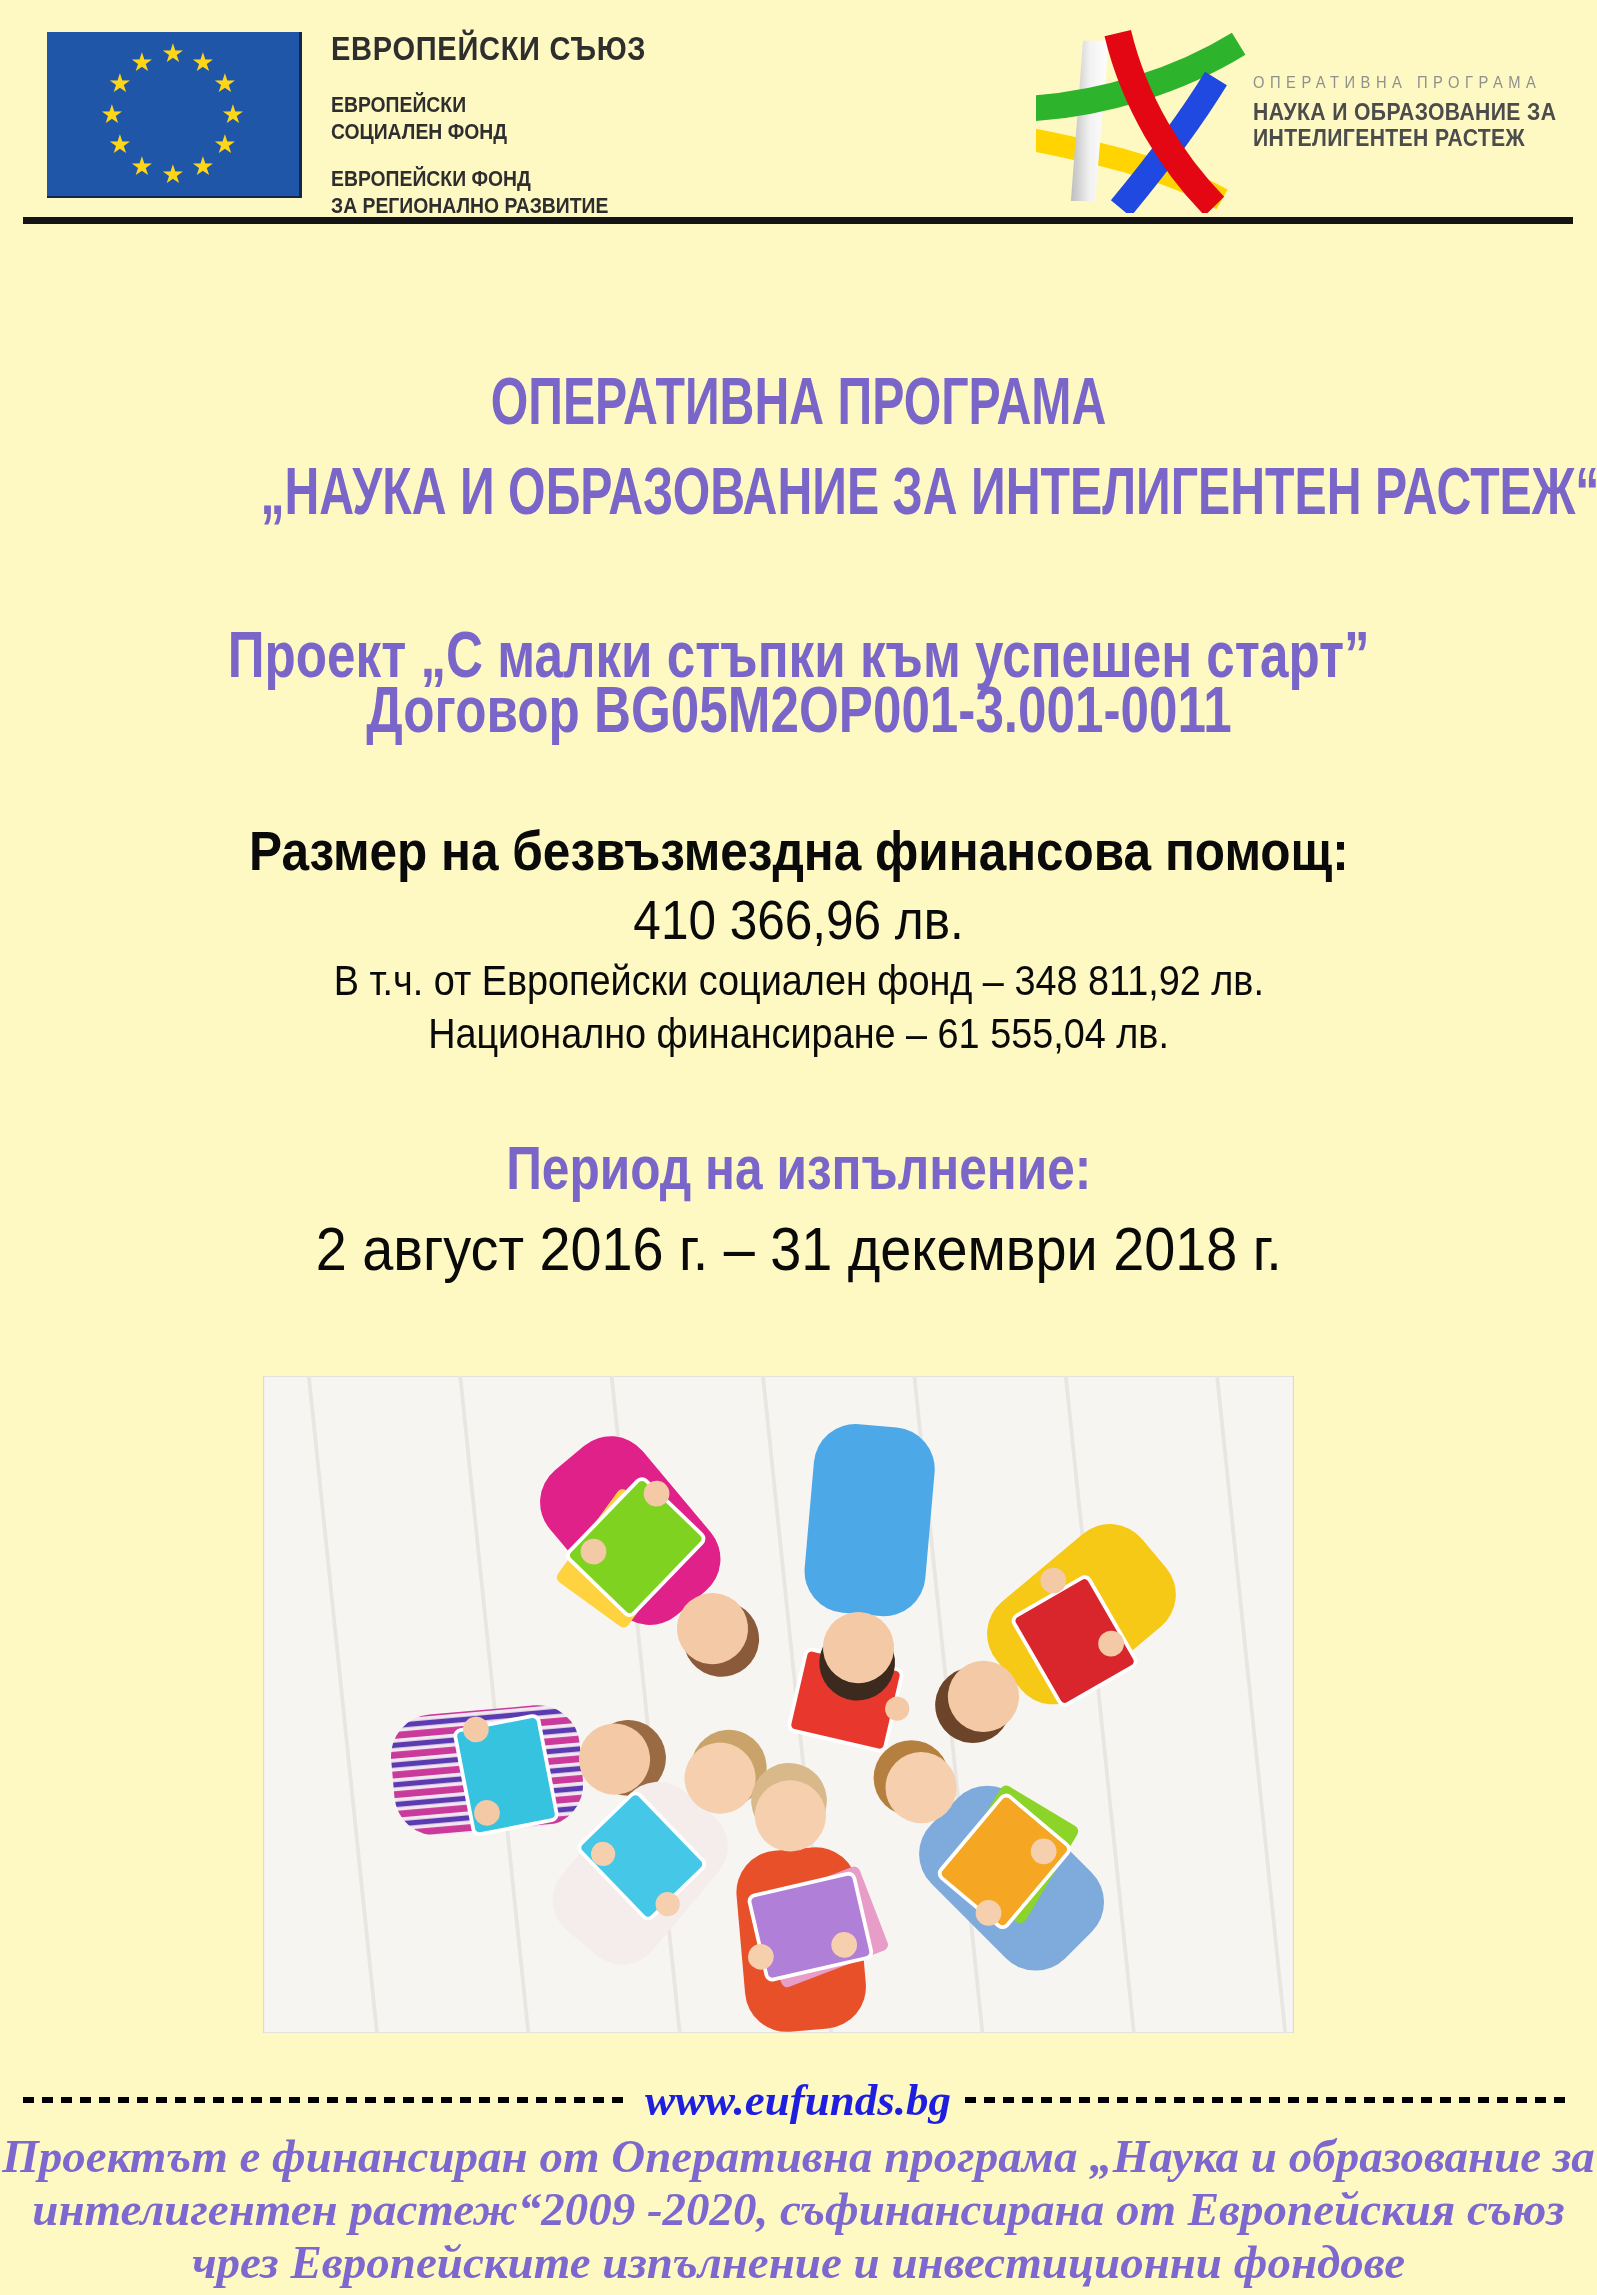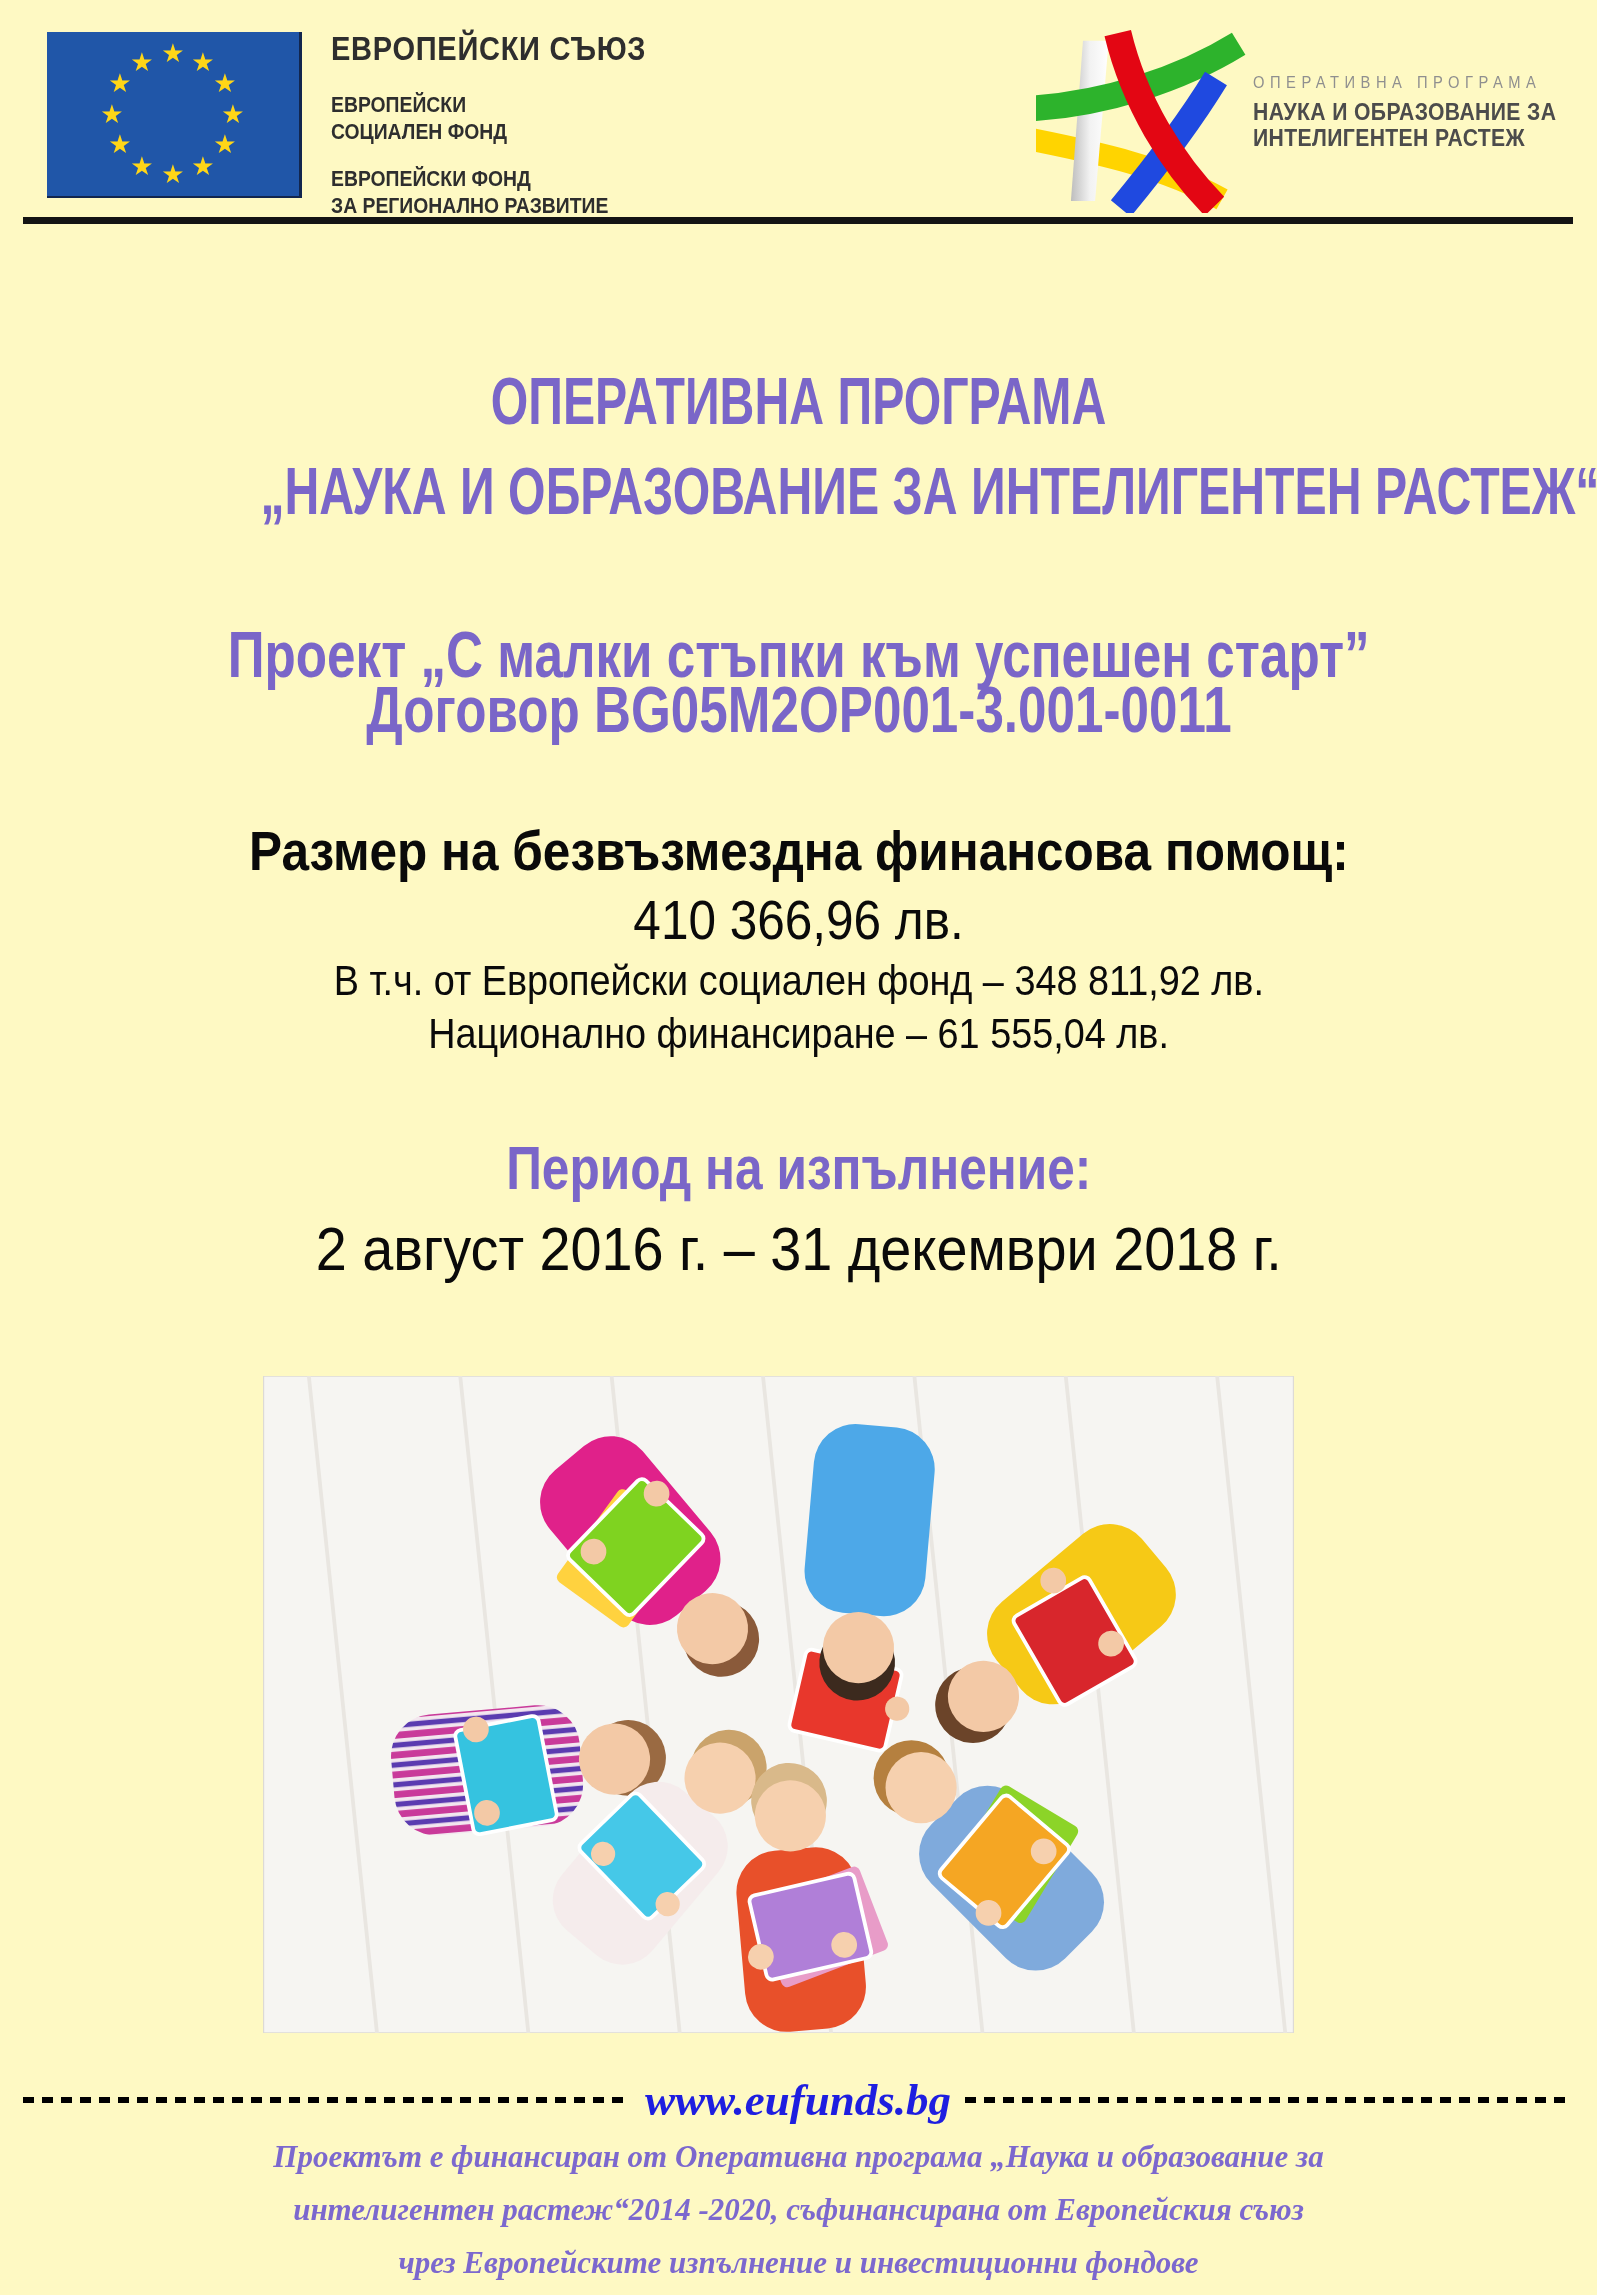--- a/index.html
+++ b/index.html
@@ -46,21 +46,21 @@
   .photo{left:263px;top:1376px;width:1031px;height:657px;}
   .photo svg{display:block;}
 
   
   .linkrow{left:23px;top:2072px;width:1550px;height:55px;display:flex;align-items:center;gap:13.6px;}
   .dash{flex:1;height:6px;background:repeating-linear-gradient(90deg,#000 0 11.4px,transparent 11.4px 19px);}
   .eulink{font-family:"Liberation Serif", serif;font-style:italic;font-weight:700;
           font-size:45px;color:#1e1ee0;white-space:nowrap;}
   .footnote{left:0;top:2130px;width:100%;text-align:center;
             font-family:"Liberation Serif", serif;font-style:italic;font-weight:700;
-            font-size:31px;line-height:53px;color:#7c68ce;}
+            font-size:47px;line-height:53px;color:#7c68ce;}
 </style>
 </head>
 <body>
 
 <div class="page">
 
   <div class="abs flag">
     <span class="star" style="left:126px;top:21px"></span>
     <span class="star" style="left:156px;top:29.5px"></span>
     <span class="star" style="left:178px;top:51px"></span>
@@ -228,18 +228,18 @@
   </div>
 
   <div class="abs linkrow">
     <div class="dash"></div>
     <span class="eulink">www.eufunds.bg</span>
     <div class="dash"></div>
   </div>
 
   <div class="abs footnote">
     <div>Проектът е  финансиран от Оперативна програма „Наука и образование за</div>
-    <div>интелигентен растеж“2014 -2020, съфинансирана от Европейския съюз</div>
+    <div>интелигентен растеж“2009 -2020, съфинансирана от Европейския съюз</div>
     <div>чрез Европейските изпълнение и инвестиционни фондове</div>
   </div>
 
 </div>
 
 
 </body></html>

